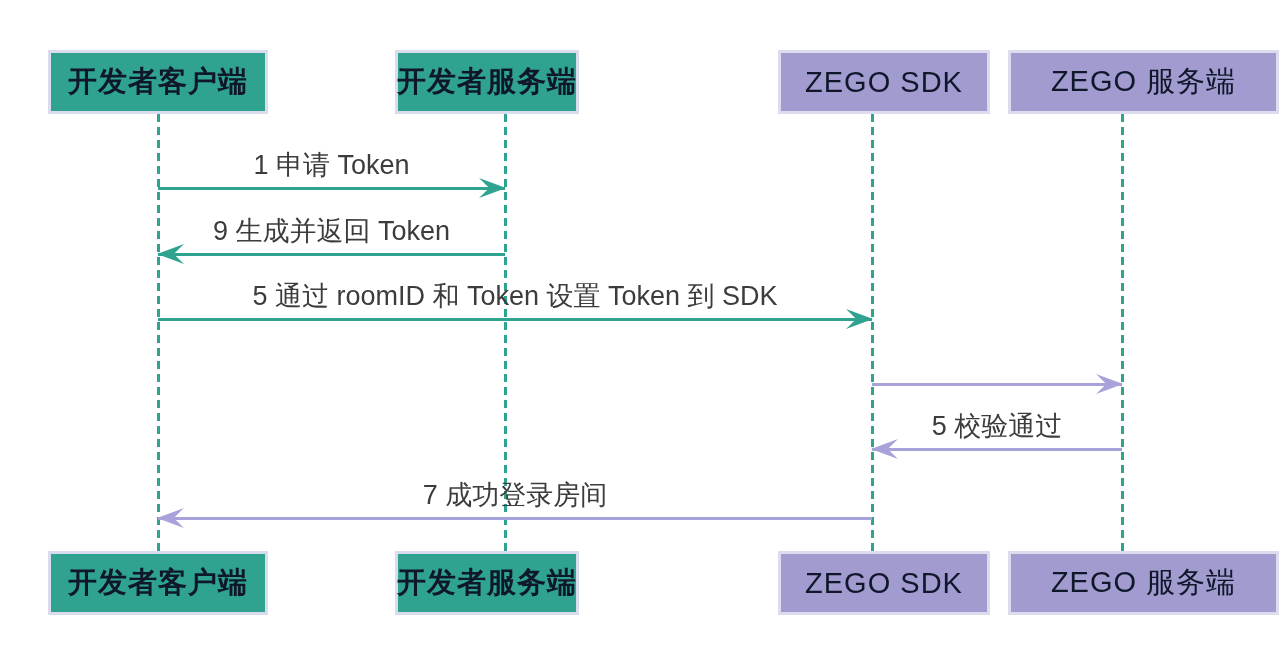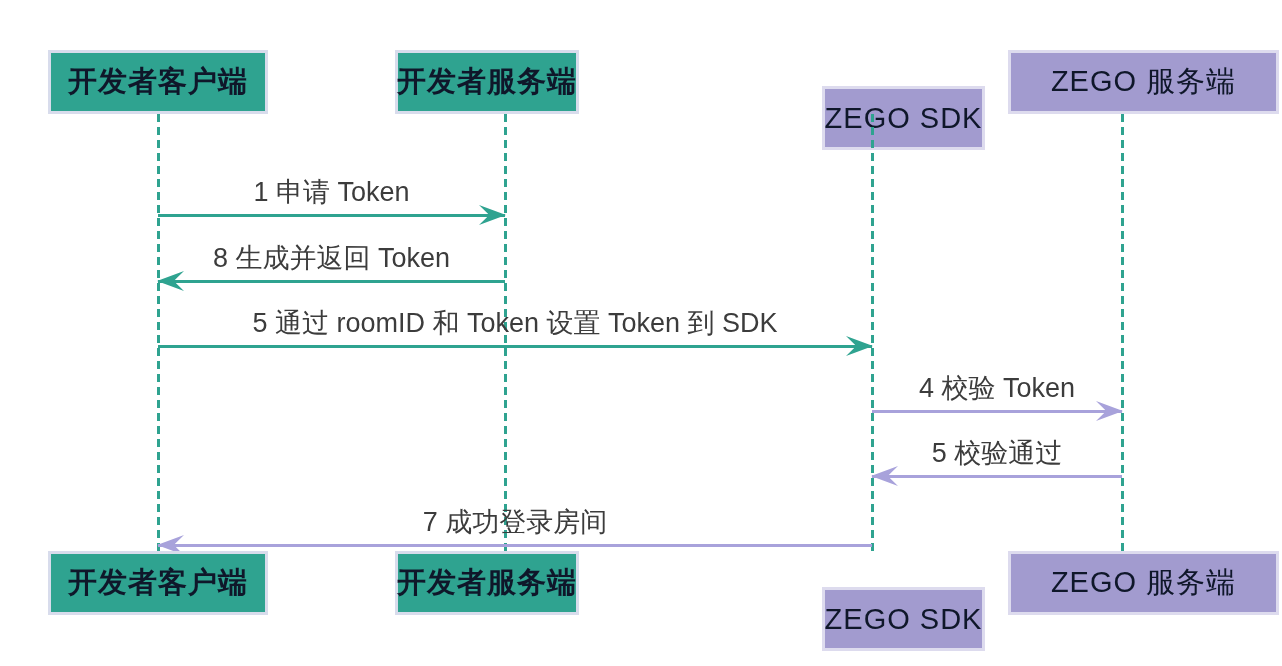--- a/index.html
+++ b/index.html
@@ -36,21 +36,21 @@
   }
   .actor.purple {
     background: #A29BCF;
     border: 3px solid #DDDBEE;
     font-weight: 400;
   }
   .row-top    { top: 50px; }
   .row-bottom { top: 551px; }
   .a1 { left: 48px;   width: 220px; }
   .a2 { left: 395px;  width: 184px; }
-  .a3 { left: 822px;  width: 163px; margin-top: 36px; }
+  .a3 { left: 778px;  width: 212px; }
   .a4 { left: 1008px; width: 271px; }
 
   
   .lifeline {
     position: absolute;
     top: 114px;
     height: 437px;
     width: 3px;
     background: repeating-linear-gradient(
       to bottom,
@@ -60,21 +60,20 @@
   }
   .l1 { left: 157px; }
   .l2 { left: 504px; }
   .l3 { left: 871px; }
   .l4 { left: 1121px; }
 
   
   .message {
     position: absolute;
     height: 46px;
-    margin-top: 27px;
   }
   .message .label {
     position: absolute;
     left: 0;
     right: 0;
     bottom: 9px;
     text-align: center;
     font-size: 27px;
     color: #3C3C3C;
     white-space: nowrap;
@@ -135,33 +134,32 @@
   <div class="lifeline l3"></div>
   <div class="lifeline l4"></div>
 
   <div class="message green m1">
     <div class="label">1 申请 Token</div>
     <div class="line"></div>
     <div class="head right"></div>
   </div>
 
   <div class="message green m2">
-    <div class="label">8 生成并返回 Token</div>
+    <div class="label">9 生成并返回 Token</div>
     <div class="line"></div>
     <div class="head left"></div>
   </div>
 
   <div class="message green m3">
     <div class="label">5 通过 roomID 和 Token 设置 Token 到 SDK</div>
     <div class="line"></div>
     <div class="head right"></div>
   </div>
 
   <div class="message purple m4">
-    <div class="label">4 校验 Token</div>
     <div class="line"></div>
     <div class="head right"></div>
   </div>
 
   <div class="message purple m5">
     <div class="label">5 校验通过</div>
     <div class="line"></div>
     <div class="head left"></div>
   </div>
 

